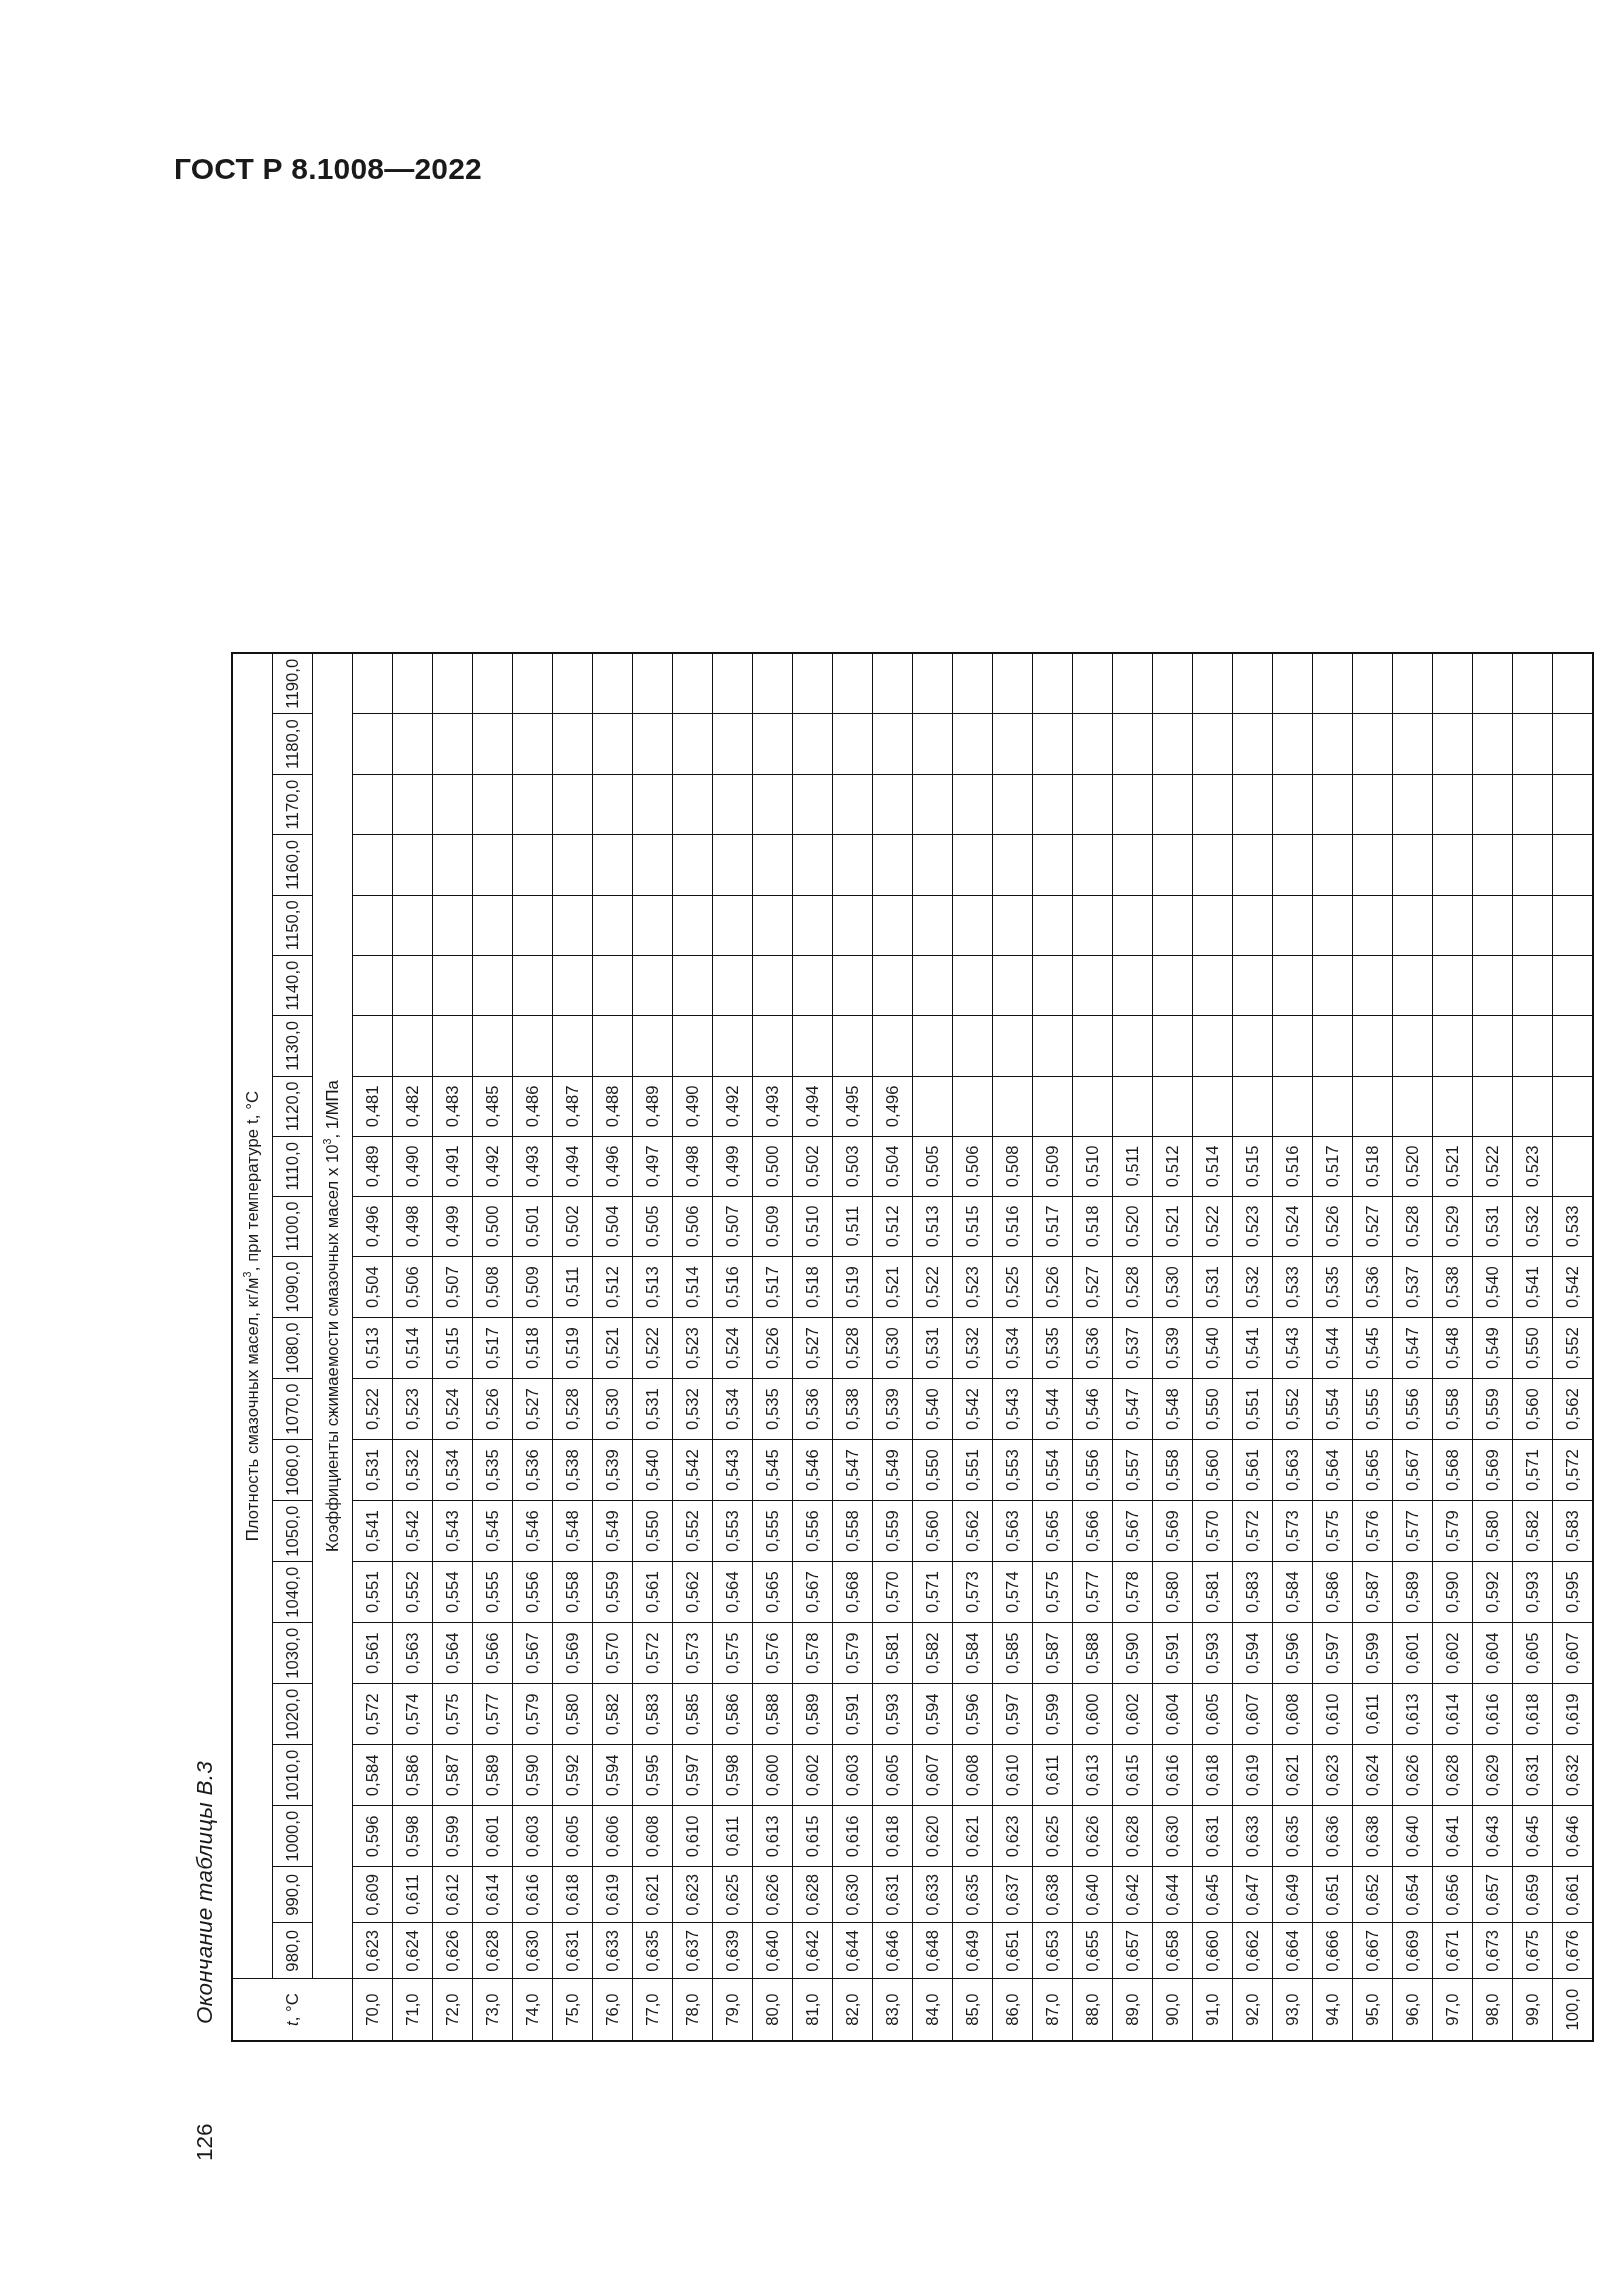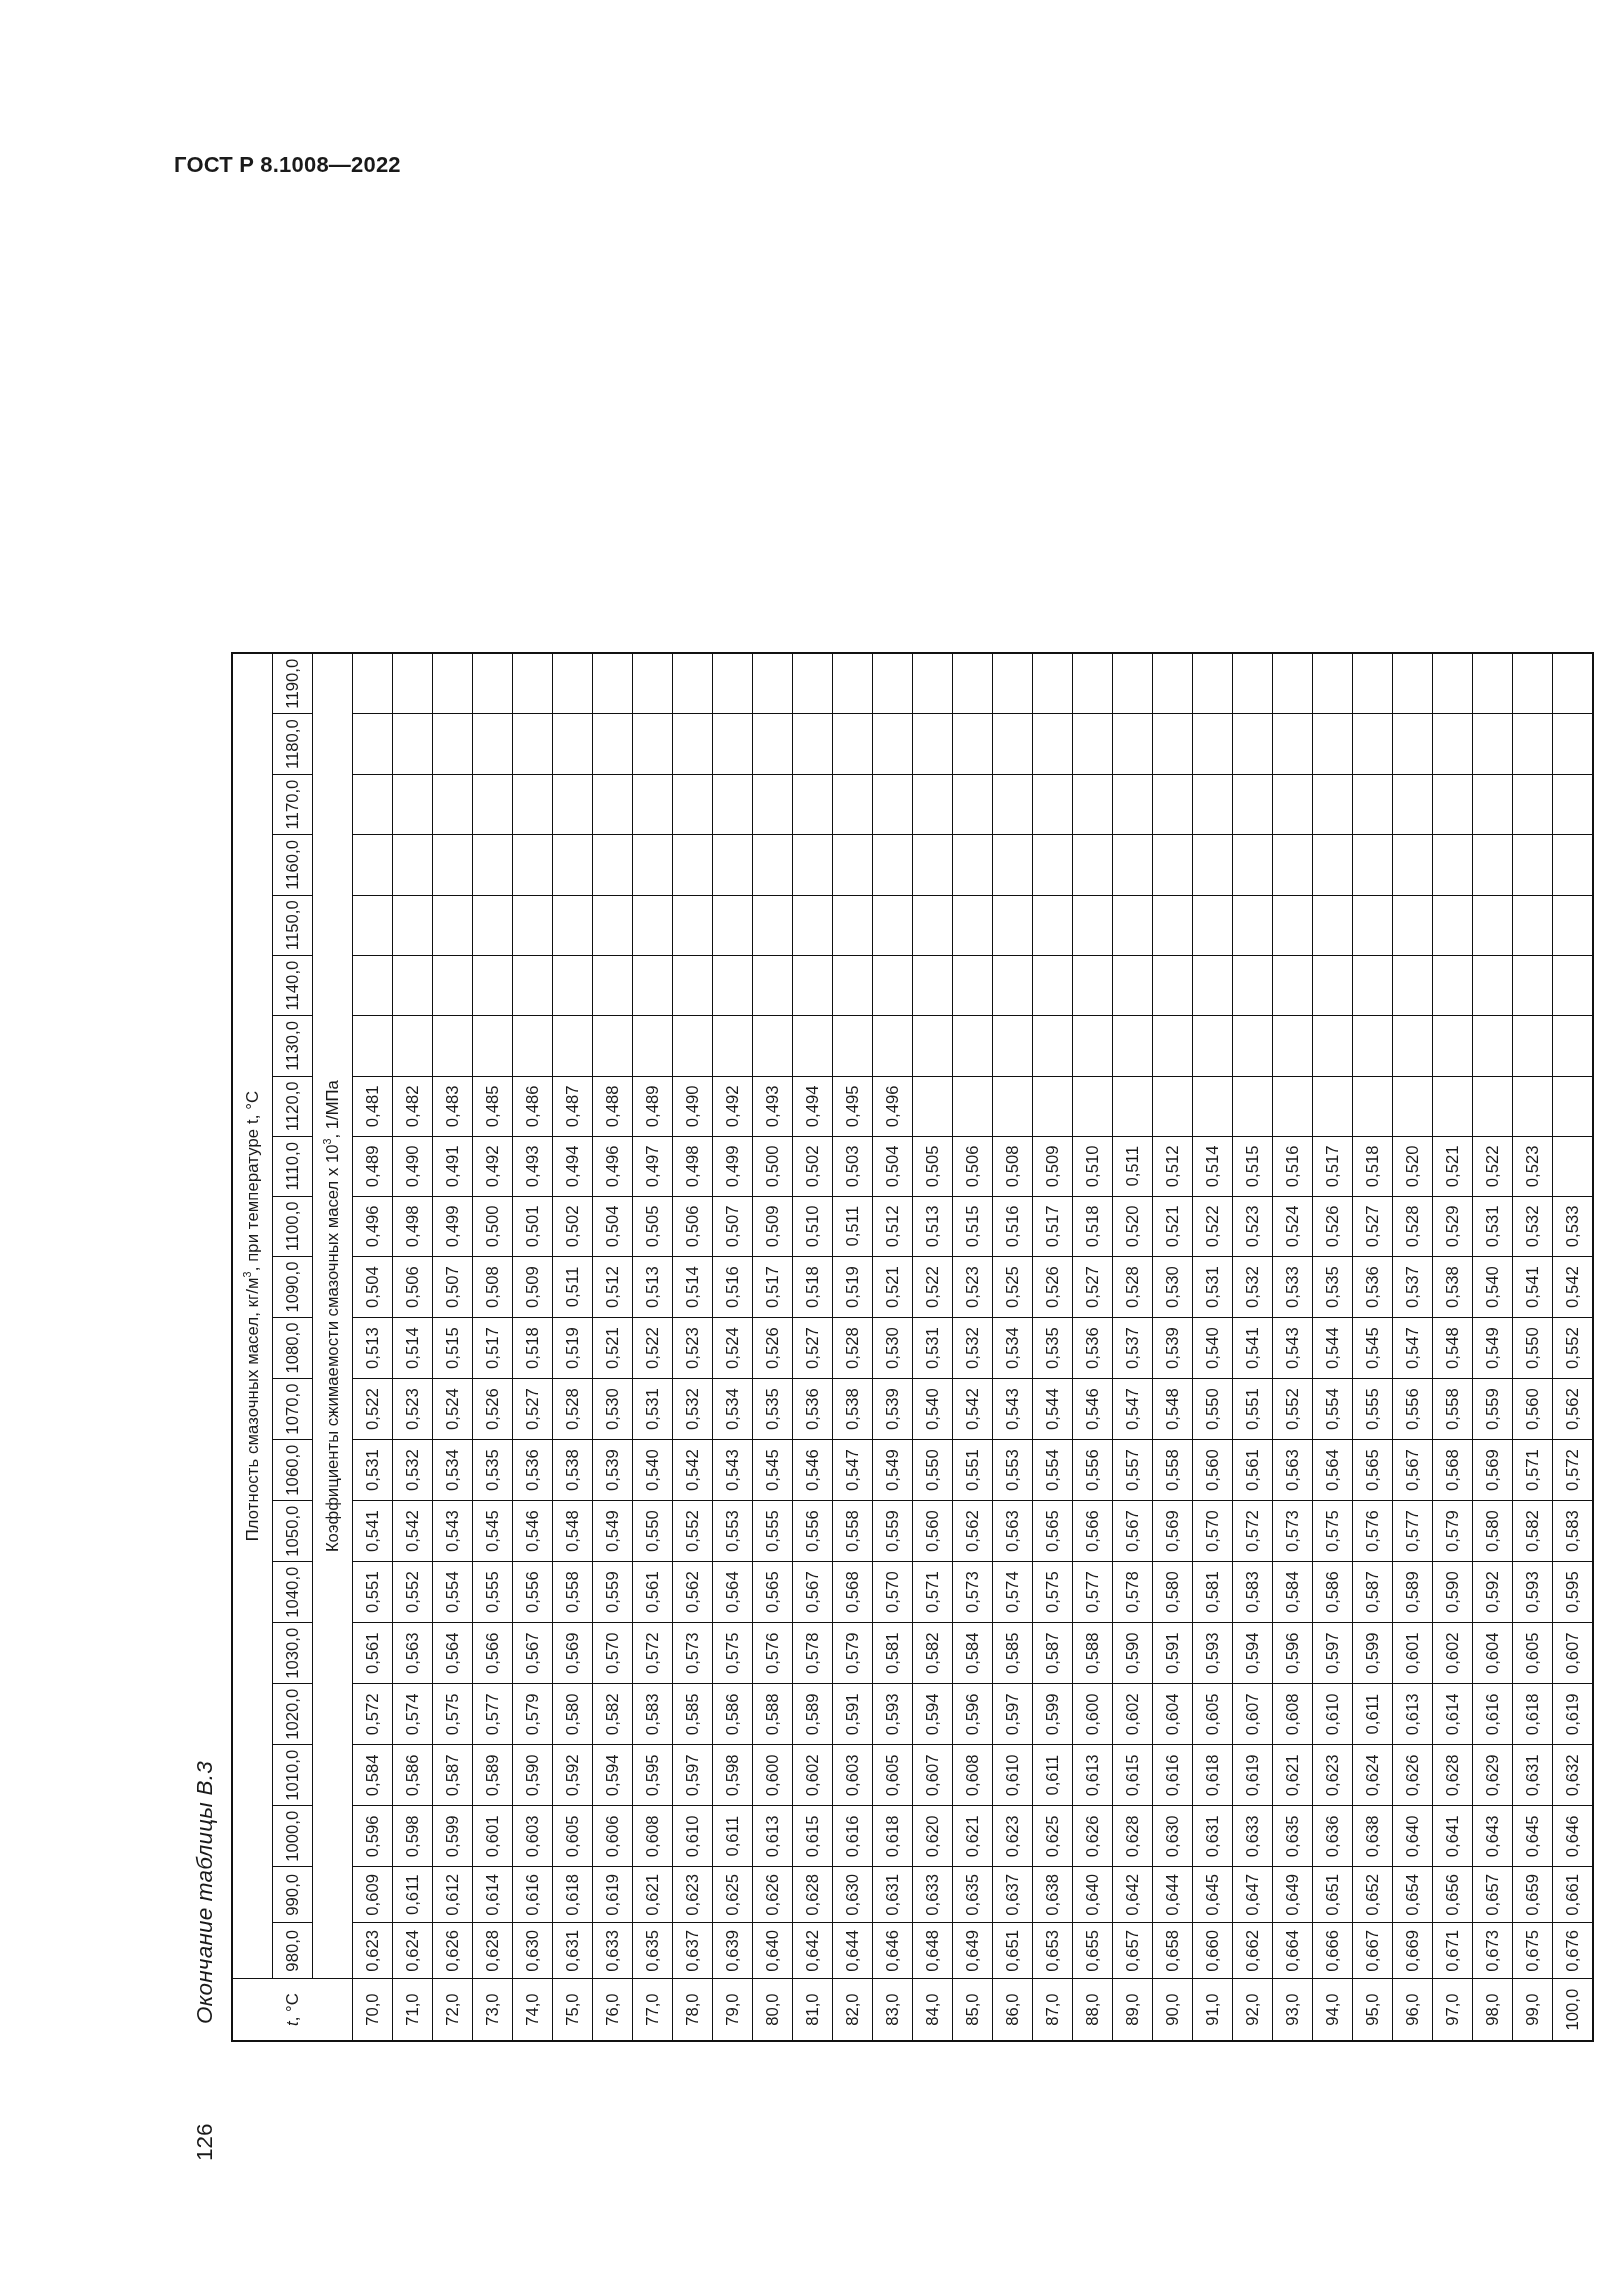--- a/index.html
+++ b/index.html
@@ -4,21 +4,21 @@
 <style>
   html,body{margin:0;padding:0;background:#fff;}
   body{
     width:1621px;height:2293px;position:relative;overflow:hidden;
     font-family:"Liberation Sans","DejaVu Sans",sans-serif;color:#1a1a1a;
   }
 
   
   .doc-header{
     position:absolute;left:174px;top:152px;
-    font-size:22px;font-weight:700;letter-spacing:0.2px;white-space:nowrap;
+    font-size:30px;font-weight:700;letter-spacing:0.2px;white-space:nowrap;
   }
 
   
   .rot-wrap{
     position:absolute;transform-origin:0 0;
     transform:rotate(-90deg);white-space:nowrap;
   }
   .caption{
     left:192px;top:2024px;
     font-size:22.5px;font-style:italic;letter-spacing:0.2px;

